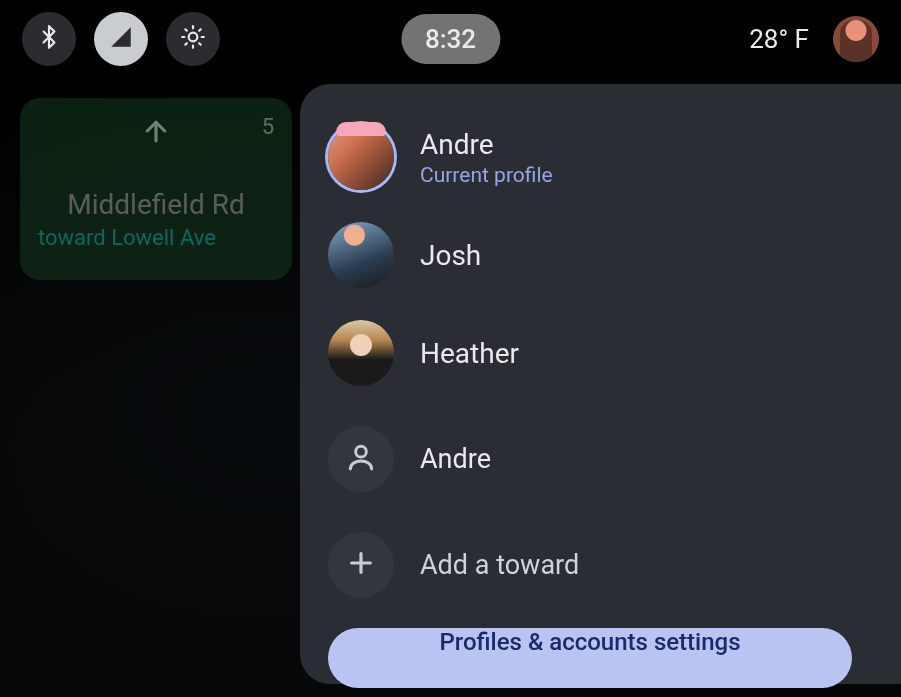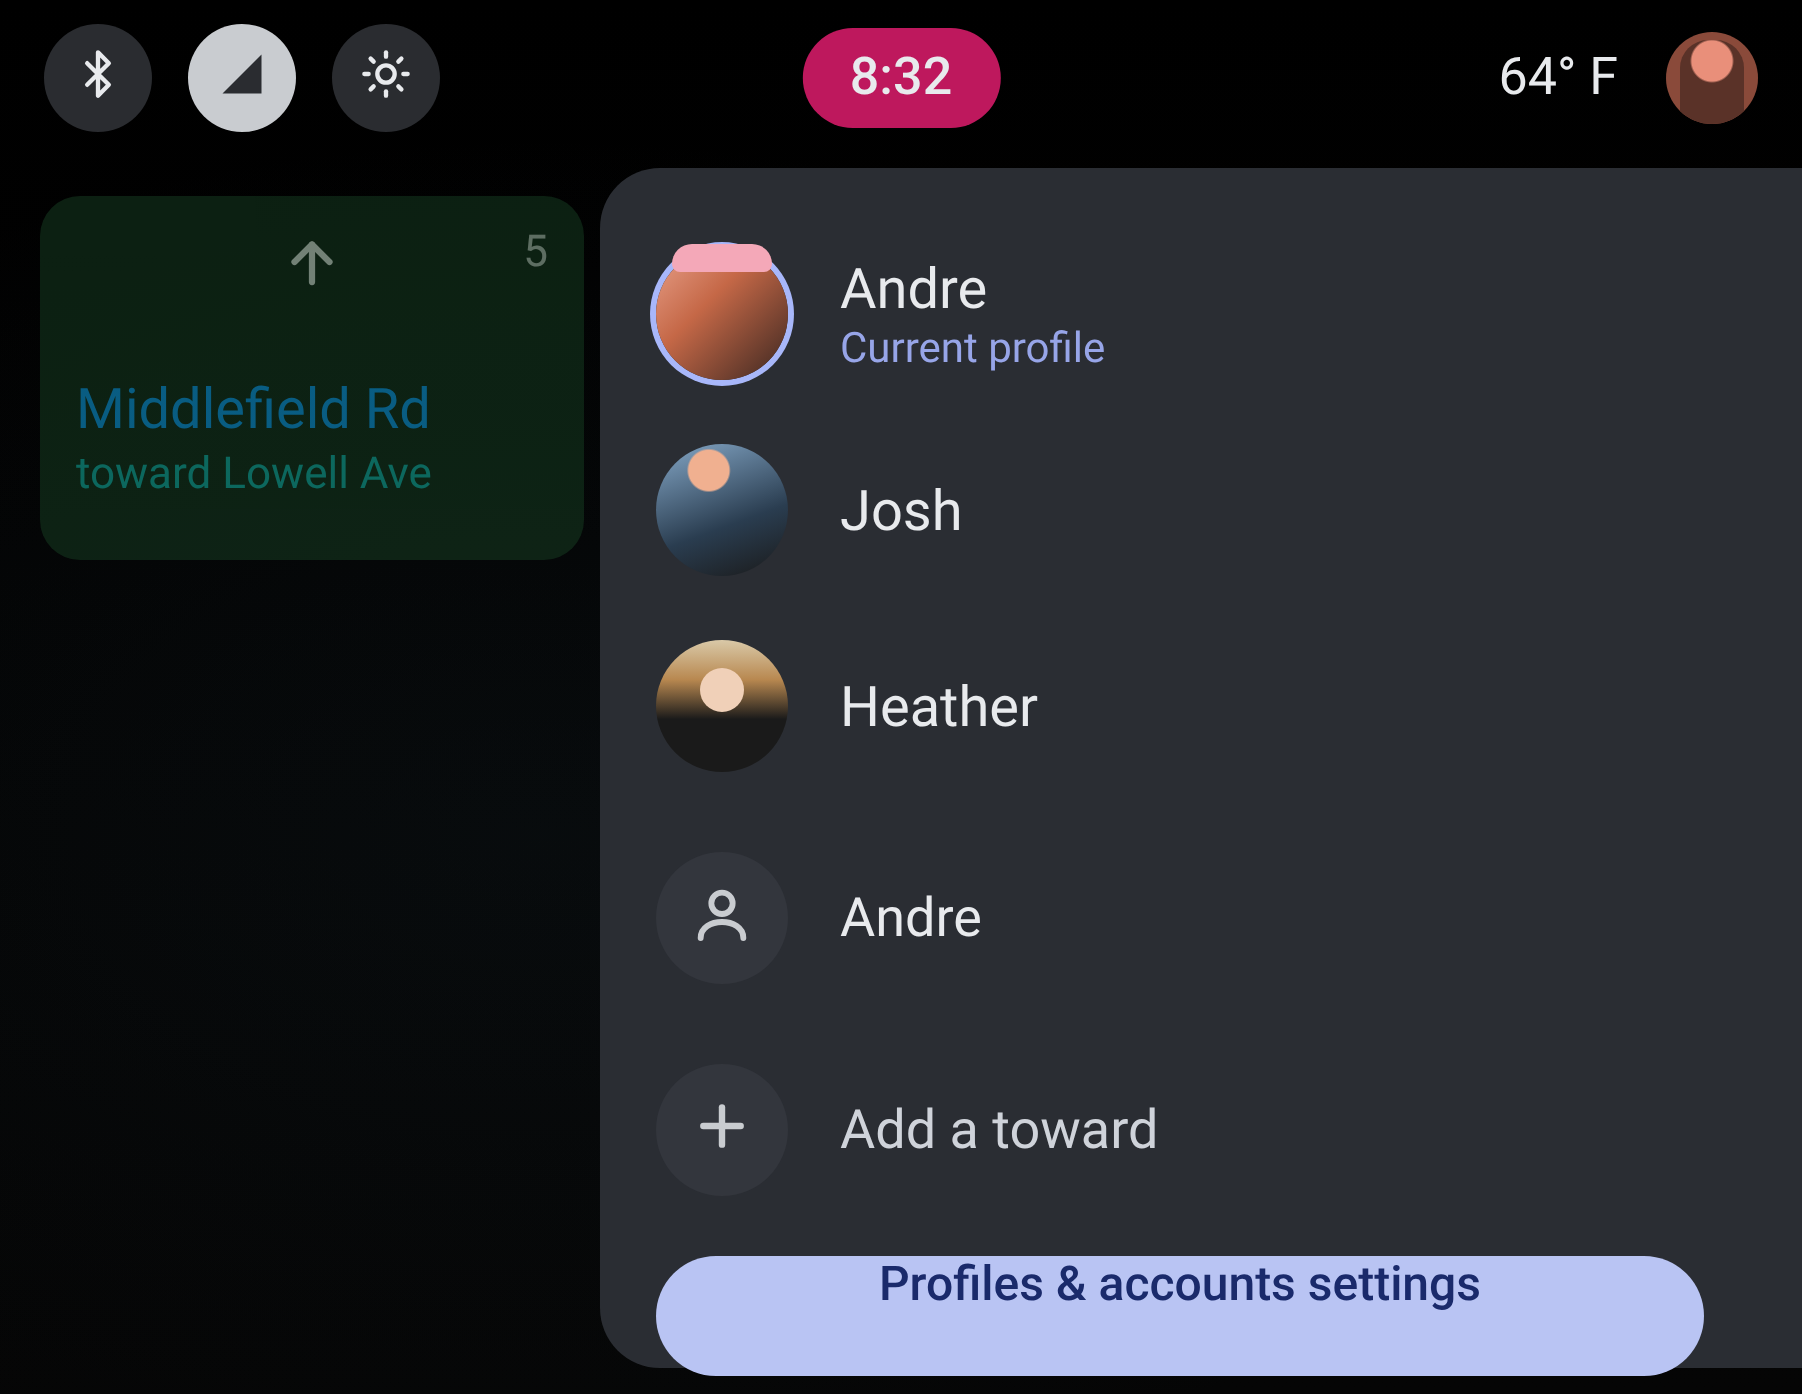--- a/index.html
+++ b/index.html
@@ -36,21 +36,21 @@
     border-radius: 50%;
     background: #2a2c30;
     display: flex; align-items: center; justify-content: center;
   }
   .status-btn.light { background: #c9ccd0; }
   .status-btn svg { width: 26px; height: 26px; }
 
   .time-pill {
     position: absolute;
     left: 50%; top: 50%; transform: translate(-50%,-50%);
-    background: #be185d;
+    background: #737373;
     border-radius: 30px;
     padding: 10px 24px;
     font-size: 26px;
     font-weight: 500;
     color: #e8eaed;
   }
 
   .statusbar .right {
     margin-left: auto;
     display: flex;
@@ -88,21 +88,22 @@
     opacity: 0.55;
   }
   .nav-card .arrow {
     text-align: center;
     color: #cfe9d4;
   }
   .nav-card .road {
     margin-top: 38px;
     font-size: 28px;
     font-weight: 400;
-    color: #0ea5e9;
+    color: #a3a3a3;
+    text-align: center;
   }
   .nav-card .toward {
     font-size: 22px;
     color: #14b8a6;
     margin-top: 4px;
   }
   .nav-dist {
     position:absolute; top:16px; right:18px;
     color:#cfe9d4; font-size:22px;
     opacity:0.8;
@@ -212,21 +213,21 @@
         </svg>
       </span>
     </div>
   </div>
 
   <div class="time-pill">
     <span>8:32</span>
   </div>
 
   <div class="right">
-    <span class="temp">64° F</span>
+    <span class="temp">28° F</span>
     <div class="avatar-small">
       <div class="head"></div>
     </div>
   </div>
 </div>
 
 <div class="nav-card">
   <div class="arrow">
     <svg width="30" height="30" viewBox="0 0 24 24" fill="none" stroke="#cfe9d4" stroke-width="2.5" stroke-linecap="round" stroke-linejoin="round">
       <line x1="12" y1="20" x2="12" y2="5"></line>

